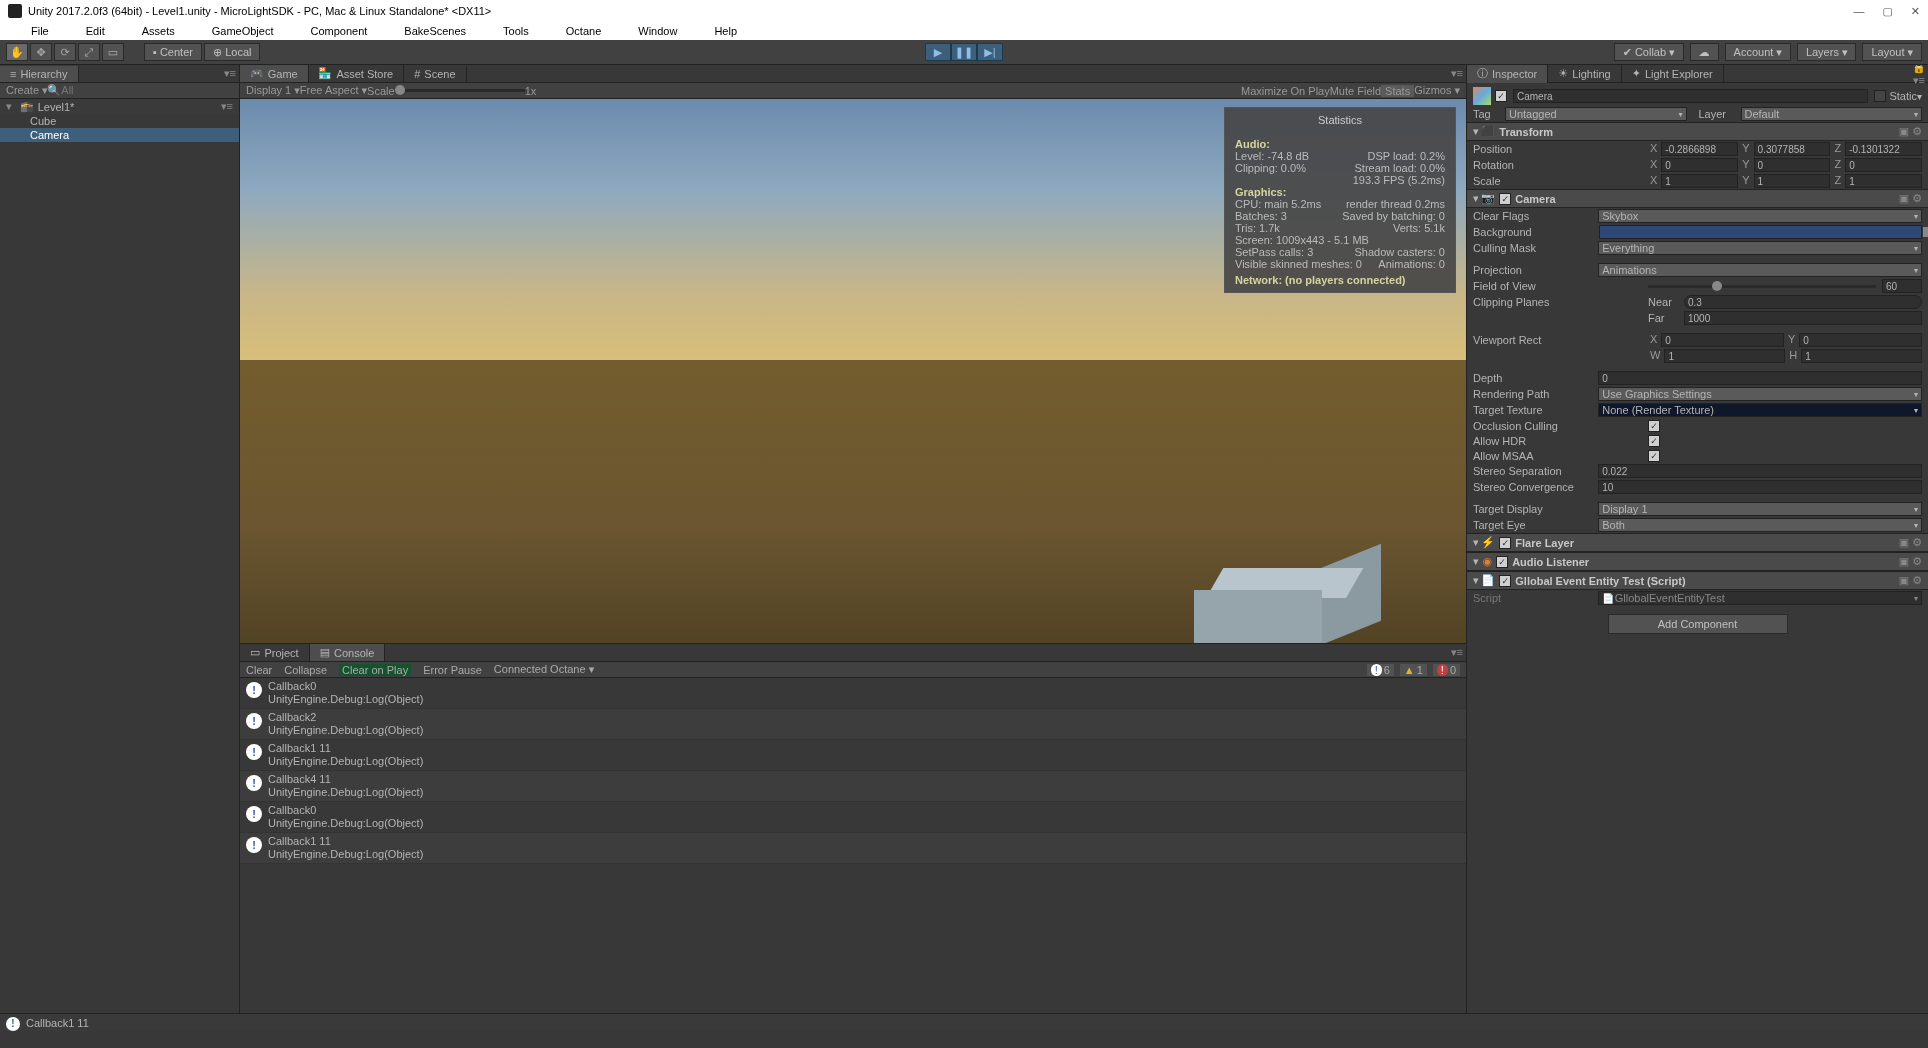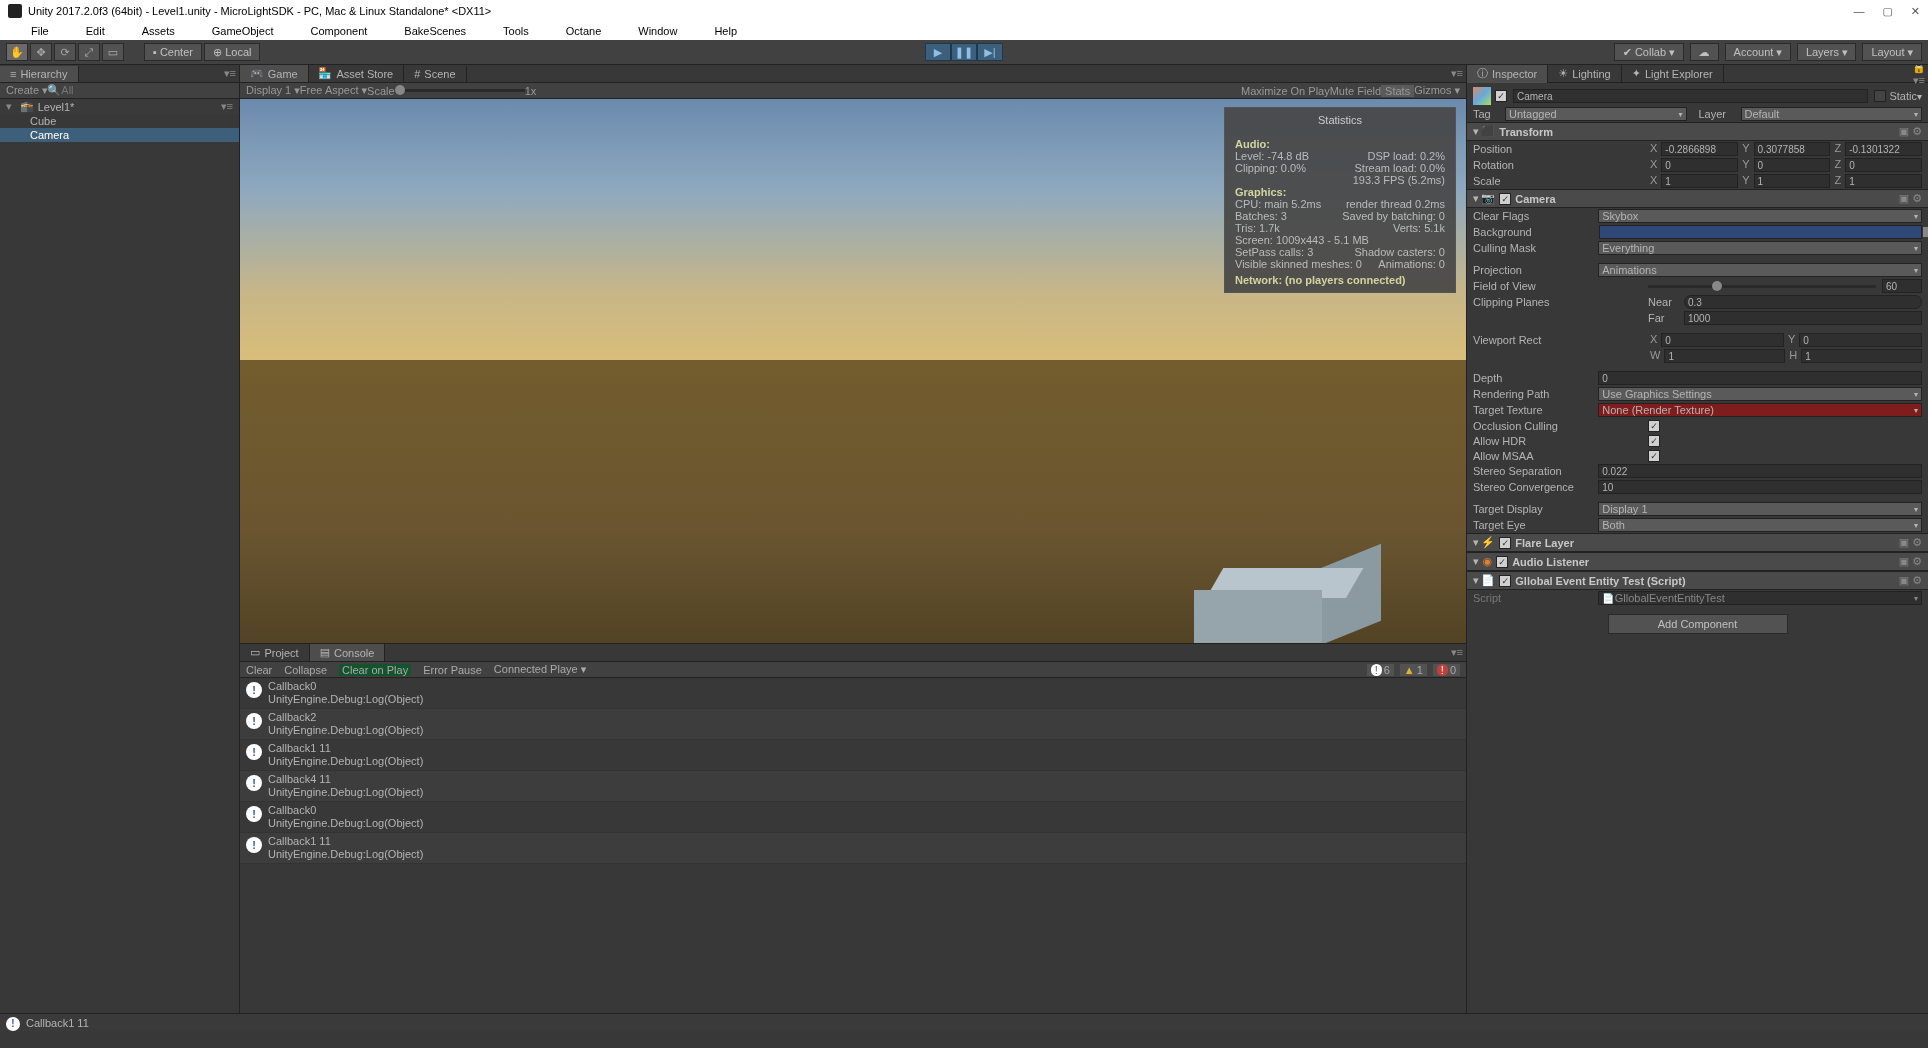--- a/index.html
+++ b/index.html
@@ -221,21 +221,21 @@
       <div class="panel-header">
         <div class="tab inactive">▭ <span>Project</span></div>
         <div class="tab">▤ <span>Console</span></div>
         <div class="tab-opts">▾≡</div>
       </div>
       <div class="console-toolbar">
         <span>Clear</span>
         <span>Collapse</span>
         <span style="background:#14532d;padding:0 3px">Clear on Play</span>
         <span>Error Pause</span>
-        <span><span>Connected Playe</span> ▾</span>
+        <span><span>Connected Octane</span> ▾</span>
         <div class="right">
           <div class="badge">
               <span style="background:#fff;color:#3a5a9a;border-radius:6px;width:11px;text-align:center">!</span>
               <span>6</span>
             </div>
           <div class="badge">
               <span style="color:#e0b030">▲</span>
               <span>1</span>
             </div>
           <div class="badge">
@@ -423,21 +423,21 @@
         <input class="insp-input" value="0" style="">
       </div>
     <div class="insp-row">
         <span class="insp-label">Rendering Path</span>
         <div class="dropdown-field">
           <span>Use Graphics Settings</span>
         </div>
       </div>
     <div class="insp-row">
         <span class="insp-label">Target Texture</span>
-        <div class="dropdown-field" style="background:#7f1d1d">
+        <div class="dropdown-field" style="background:#0f172a">
           <span>None (Render Texture)</span>
         </div>
       </div>
     <div class="insp-row">
         <span class="insp-label">Occlusion Culling</span>
         <span class="checkbox">✓</span>
       </div>
     <div class="insp-row">
         <span class="insp-label">Allow HDR</span>
         <span class="checkbox">✓</span>

